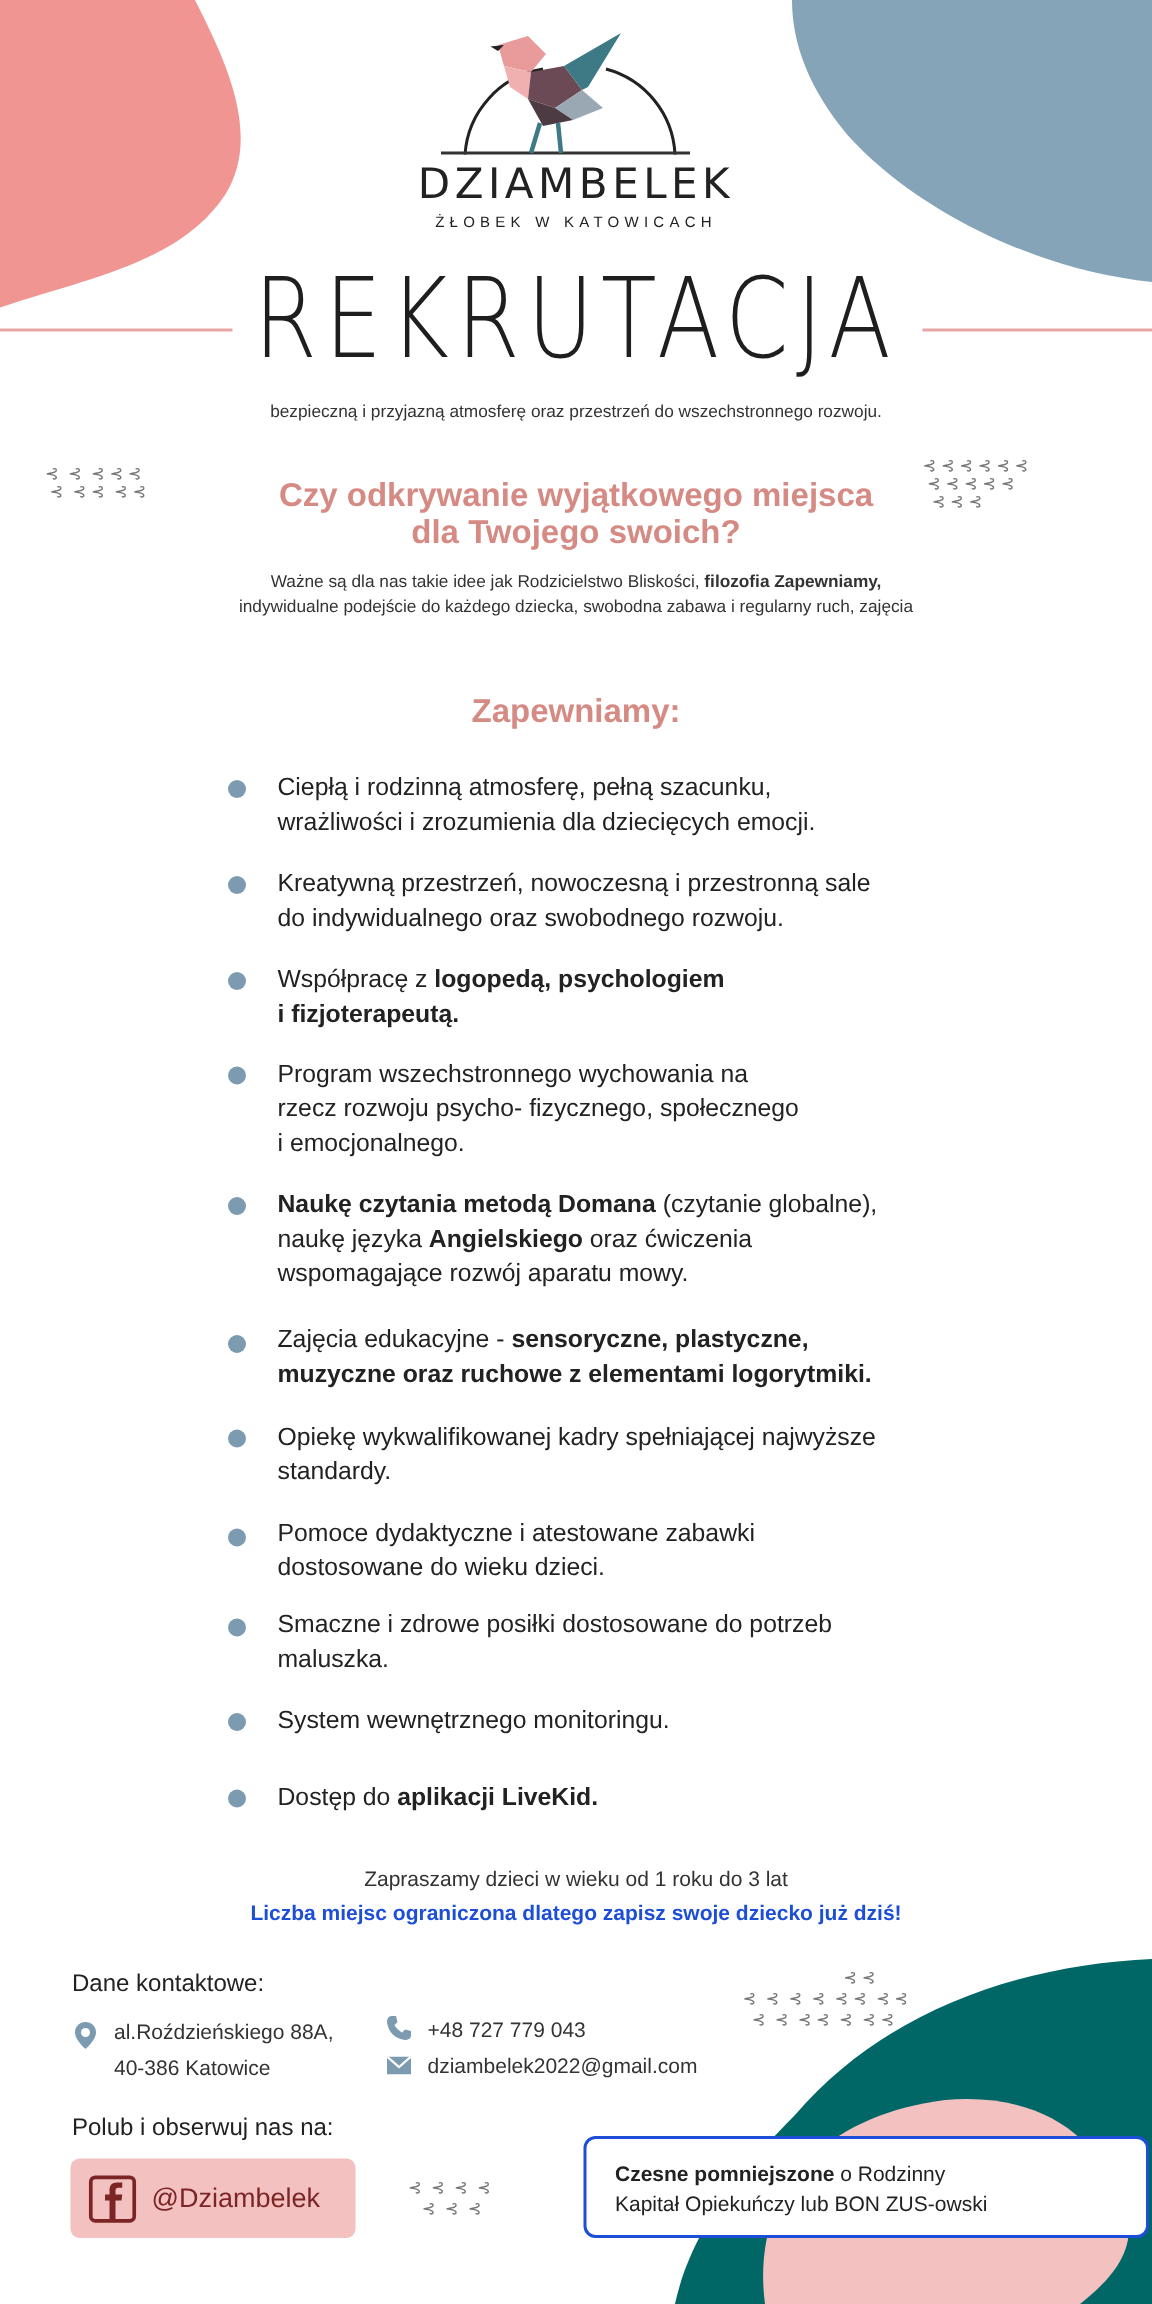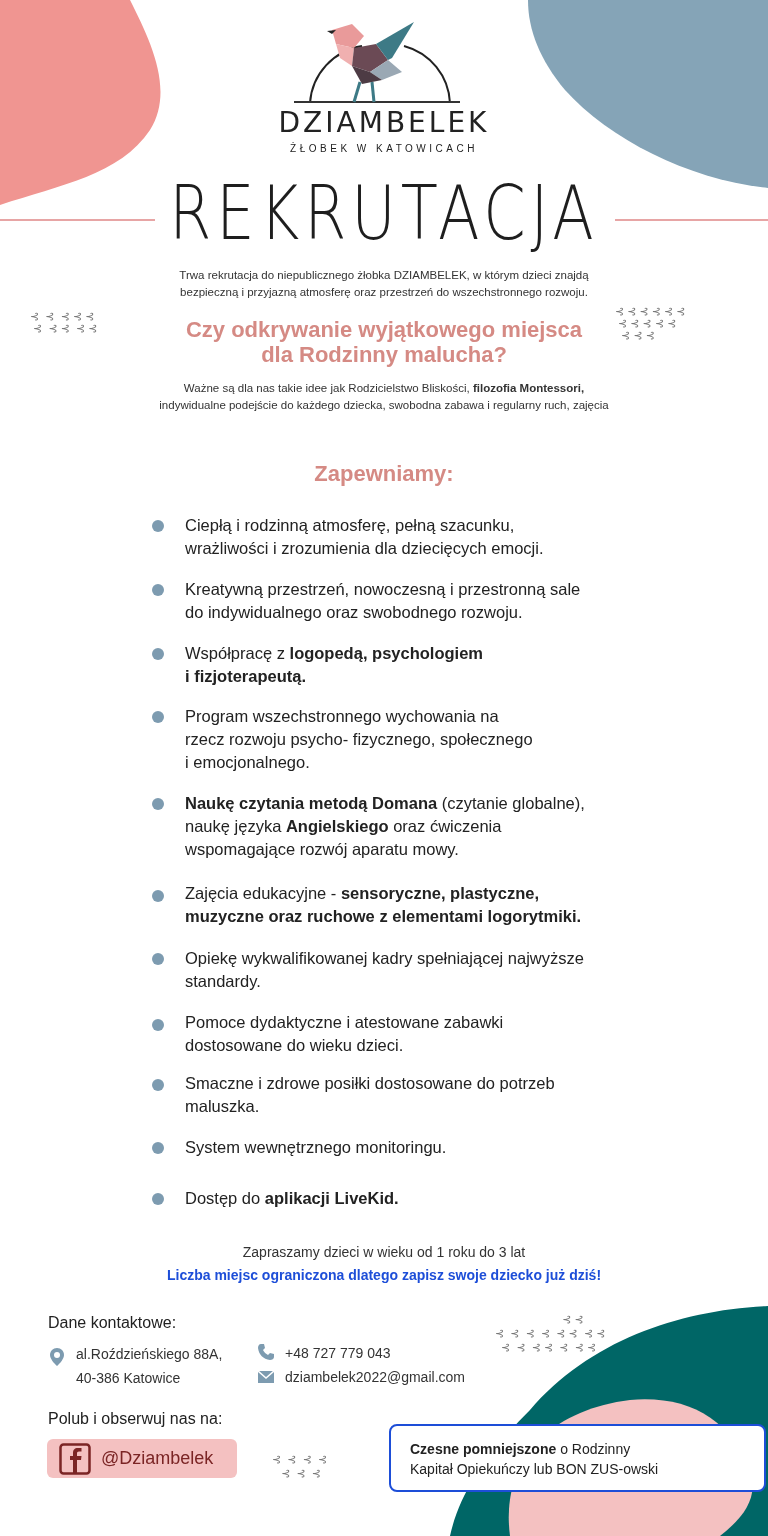--- a/index.html
+++ b/index.html
@@ -15,21 +15,21 @@
 .zap{font-size:22px;font-weight:bold;color:#d58a84}
 .list{position:absolute;left:152px;width:480px}
 .li{position:absolute;left:0;width:480px}
 .dot{position:absolute;left:0;width:12px;height:12px;border-radius:50%;background:#7d9bb0}
 .lt{position:absolute;left:33px;font-size:16.5px;line-height:23px;color:#222}
 .lt b{font-weight:bold}
 .end1{font-size:14px;color:#333}
 .end2{font-size:14px;font-weight:bold;color:#1d4ed8}
 .lbl{position:absolute;font-size:16px;font-weight:normal;color:#222}
 .ct{position:absolute;font-size:14px;color:#333;line-height:24px}
-.fb{position:absolute;left:47px;top:1439px;width:190px;height:39px;background:#f4c1c1;border-radius:6px;display:flex;align-items:center;padding-left:12px}
+.fb{position:absolute;left:47px;top:1439px;width:190px;height:53px;background:#f4c1c1;border-radius:6px;display:flex;align-items:center;padding-left:12px}
 .fbtxt{font-size:18px;color:#7b2525;margin-left:10px}
 .fee{position:absolute;left:389px;top:1424px;width:377px;height:68px;border:2px solid #1d4ed8;border-radius:8px;background:#fff;padding:13px 0 0 19px;font-size:14px;line-height:20px;color:#222}
 .birds{position:absolute;color:#777;font-size:11px}
 .hline{position:absolute;top:219px;height:2px;background:#e7a5a5}
 </style>
 </head>
 <body>
 
 <svg class="blob" style="left:0;top:0" width="170" height="210">
     <path d="M0,0 H130 C150,40 175,90 150,130 C120,175 60,185 0,205 Z" fill="#f09591"></path>
@@ -58,34 +58,33 @@
   <polygon points="60,48 78,54 90,62 70,66" fill="#4d3b44"></polygon>
   <line x1="68" y1="64" x2="62" y2="84" stroke="#3d7a86" stroke-width="3"></line>
   <line x1="80" y1="64" x2="82" y2="84" stroke="#3d7a86" stroke-width="3"></line>
 </svg>
 <div class="center logo-name" style="top:106px">DZIAMBELEK</div>
 <div class="center logo-sub" style="top:143px">ŻŁOBEK W KATOWICACH</div>
 
 <div class="center title" style="top:170px">REKRUTACJA</div>
 
 <div class="center intro" style="top:267px">
-  <div>Trwa rekrutacja do niepublicznego żłobka DZIAMBELEK, w którym dzieci znajdą</div>
   <div>bezpieczną i przyjazną atmosferę oraz przestrzeń do wszechstronnego rozwoju.</div>
 </div>
 
 <div class="birds" style="left:30px;top:310px;line-height:12px">⊰ &nbsp;⊰ &nbsp;⊰ ⊰ ⊰<br>&nbsp;⊰ &nbsp;⊰ ⊰ &nbsp;⊰ ⊰</div>
 <div class="birds" style="left:615px;top:305px;line-height:12px">⊰ ⊰ ⊰ ⊰ ⊰ ⊰<br>&nbsp;⊰ ⊰ ⊰ ⊰ ⊰<br>&nbsp;&nbsp;⊰ ⊰ ⊰</div>
 
 <div class="center q" style="top:317px">
   <div>Czy odkrywanie wyjątkowego miejsca</div>
-  <div>dla Rodzinny malucha?</div>
+  <div>dla Twojego swoich?</div>
 </div>
 
 <div class="center ideas" style="top:380px">
-  <div><span>Ważne są dla nas takie idee jak Rodzicielstwo Bliskości, </span><b>filozofia Montessori,</b></div>
+  <div><span>Ważne są dla nas takie idee jak Rodzicielstwo Bliskości, </span><b>filozofia Zapewniamy,</b></div>
   <div>indywidualne podejście do każdego dziecka, swobodna zabawa i regularny ruch, zajęcia</div>
 </div>
 
 <div class="center zap" style="top:461px">Zapewniamy:</div>
 
 <div class="list" style="top:0">
   <div class="li" style="top:514px">
       <span class="dot" style="top:6px"></span>
       <span class="lt">Ciepłą i rodzinną atmosferę, pełną szacunku,<br>wrażliwości i zrozumienia dla dziecięcych emocji.</span>
     </div>

